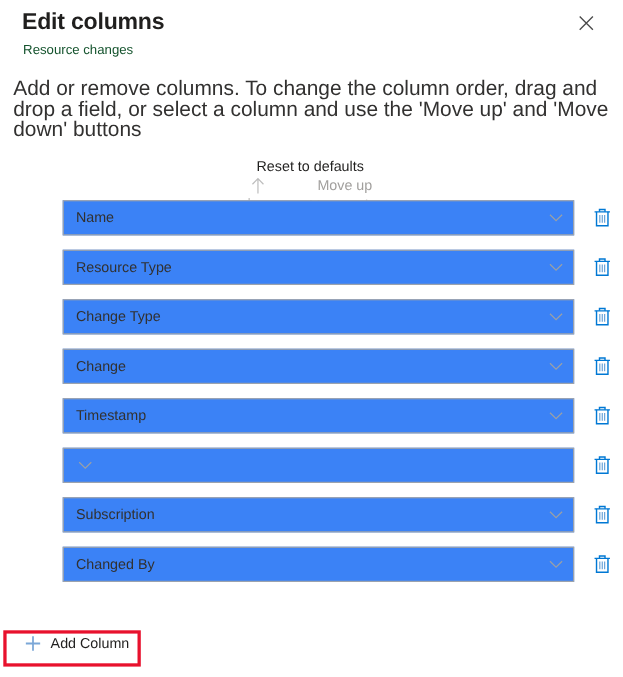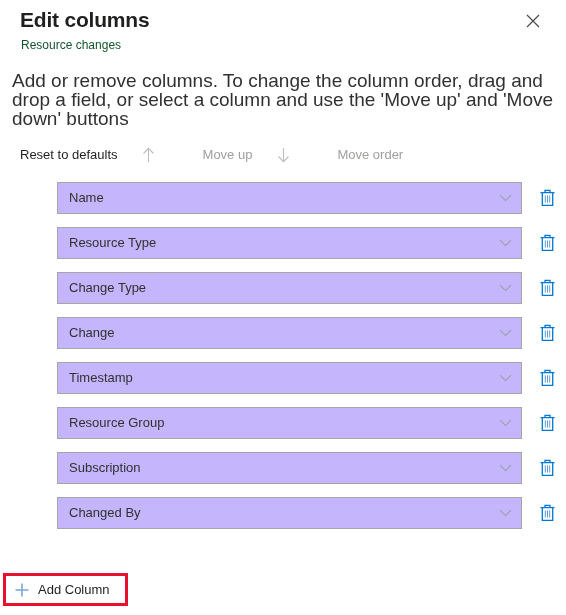--- a/index.html
+++ b/index.html
@@ -63,20 +63,21 @@
     margin: 18px 12px 0 12px;
     max-width: 548px;
   }
 
   
   .command-bar {
     display: flex;
     align-items: center;
     margin: 14px 0 0 20px;
     height: 26px;
+    flex-direction: column;
   }
   .cmd {
     display: flex;
     align-items: center;
     font-size: 13px;
     line-height: 18px;
     background: none;
     border: none;
     padding: 0;
     margin-right: 22px;
@@ -105,21 +106,21 @@
     display: flex;
     align-items: center;
     height: 32px;
     margin-bottom: 13px;
   }
   .dropdown {
     width: 465px;
     height: 32px;
     box-sizing: border-box;
     border: 1px solid #a6a6a6;
-    background: #c4b5fd;
+    background: #3b82f6;
     display: flex;
     align-items: center;
     justify-content: space-between;
     padding: 0 8px 0 11px;
     cursor: pointer;
   }
   .dropdown-label {
     font-size: 13px;
     line-height: 18px;
     color: #323130;
@@ -159,24 +160,23 @@
     border: 3px solid #e8112d;
     padding: 0;
     box-sizing: border-box;
     width: 125px;
     height: 33px;
     display: flex;
     align-items: center;
   }
   .add-column-btn {
     display: flex;
-    align-items: center;
     background: none;
     border: none;
-    padding: 0 6px 0 7px;
+    padding: 0 6px 0 15px;
     height: 27px;
     cursor: pointer;
     font-family: "Liberation Sans", sans-serif;
   }
   .add-column-btn .plus-icon {
     display: inline-flex;
     align-items: center;
     justify-content: center;
     width: 17px;
     height: 17px;
@@ -337,21 +337,20 @@
           <path d="M6 3.6 L6 1.4 L11 1.4 L11 3.6" stroke="#0078d4" stroke-width="1.3" fill="none"></path>
           <path d="M3.3 3.6 L3.3 16.3 L13.7 16.3 L13.7 3.6" stroke="#0078d4" stroke-width="1.3" fill="none"></path>
           <path d="M6.3 6.4 L6.3 13.6 M8.5 6.4 L8.5 13.6 M10.7 6.4 L10.7 13.6" stroke="#5b9bd5" stroke-width="1" fill="none"></path>
         </svg>
       </span>
     </button>
   </div>
 
   <div class="column-row">
     <div class="dropdown">
-      <span class="dropdown-label">Resource Group</span>
       <span class="chevron">
         <svg width="13" height="8" viewBox="0 0 13 8">
             <path d="M1 1.2 L6.5 6.6 L12 1.2" stroke="#9aa0a6" stroke-width="1.1" fill="none"></path>
           </svg>
       </span>
     </div>
     <button class="delete-btn">
       <span>
         <svg width="17" height="18" viewBox="0 0 17 18">
           <path d="M1.5 3.6 L15.5 3.6" stroke="#0078d4" stroke-width="1.3" fill="none"></path>

